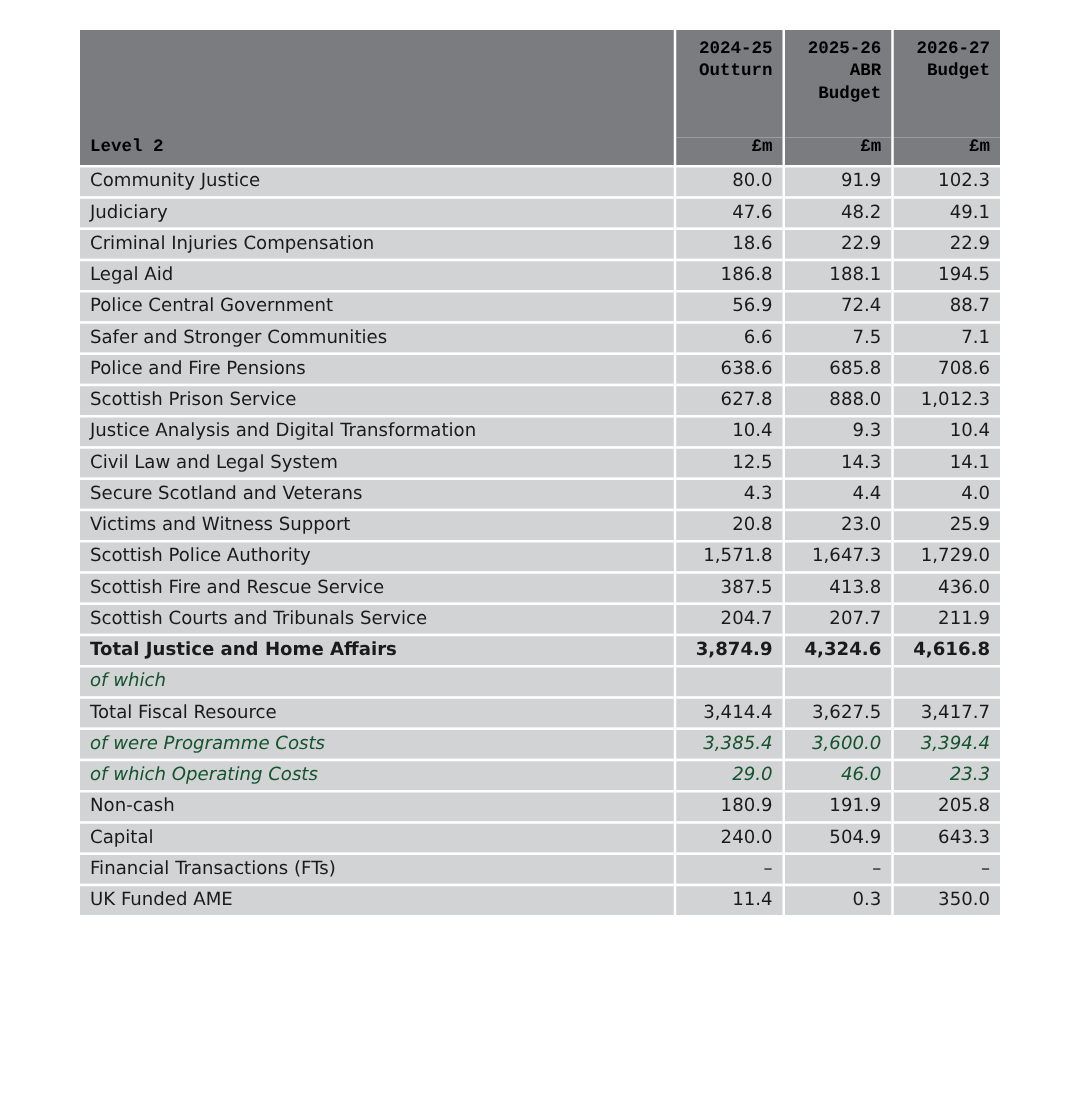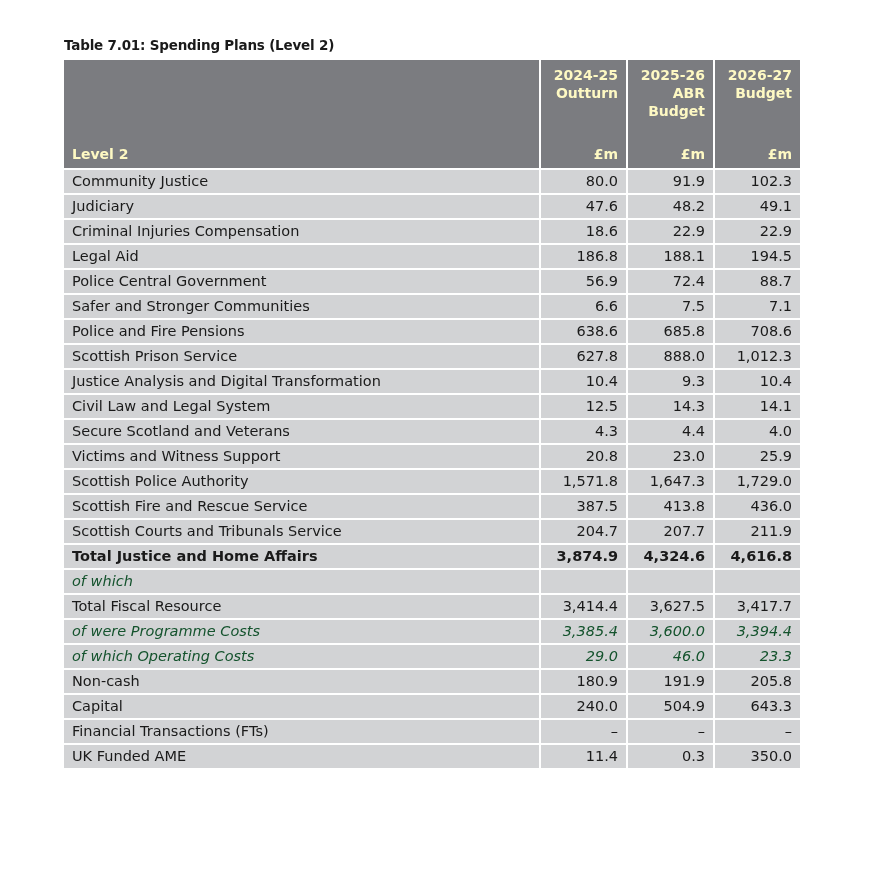--- a/index.html
+++ b/index.html
@@ -4,35 +4,34 @@
 <style>
   html, body { margin: 0; padding: 0; background: #ffffff; }
   body { width: 871px; height: 876px; position: relative; font-family: "DejaVu Sans", sans-serif; color: #1a1a1a; }
   .wrap { position: absolute; left: 64px; top: 24px; width: 740px; }
   .title { font-family: "DejaVu Sans", sans-serif; font-weight: bold; font-size: 15px; letter-spacing: -0.2px; margin: 0 0 8px 0; height: 22px; line-height: 22px; }
   .intro { font-size: 15.5px; line-height: 20px; margin: 0; letter-spacing: -0.1px; }
   .caption { font-weight: bold; font-size: 13.5px; margin: 12px 0 6px 0; height: 18px; line-height: 18px; letter-spacing: -0.2px; }
   table { border-collapse: separate; border-spacing: 2px 0; margin-left: -2px; table-layout: fixed; width: 740px; }
   col.c0 { width: 475px; }
   col.cn { width: 85px; }
-  thead th { background: #7b7c80; color: #fef9c3; font-weight: bold; font-size: 14px; vertical-align: top; padding: 4px 8px 0 8px; }
+  thead th { background: #7b7c80; color: #000000; font-weight: bold; font-size: 14px; vertical-align: top; padding: 4px 8px 0 8px; font-family: Liberation Mono, monospace; }
   thead th.lbl { text-align: left; vertical-align: bottom; padding: 0 8px 6px 8px; }
   thead th.num { text-align: right; line-height: 18px; height: 80px; padding-top: 6px; }
   thead th.unit { text-align: right; vertical-align: bottom; padding: 0 8px 6px 8px; }
   .hdr-row-top th { border-bottom: none; }
   tbody td { background: #d2d3d5; height: 23px; padding: 0 8px; font-size: 14.5px; border-top: 2px solid #ffffff; line-height: 23px; white-space: nowrap; }
   tbody td.num { text-align: right; font-family: "DejaVu Sans", sans-serif; font-size: 14.5px; }
   tr.bold td { font-weight: bold; }
   tr.ital td { font-style: italic; color: #14532d; }
 </style>
 </head>
 <body>
 
 <div class="wrap">
-  <div class="caption">Table 7.01: Spending Plans (Level 2)</div>
 
   <table>
     <colgroup>
         <col class="c0">
         <col class="cn">
         <col class="cn">
         <col class="cn">
       </colgroup>
     <thead>
       <tr class="hdr-row-top">

